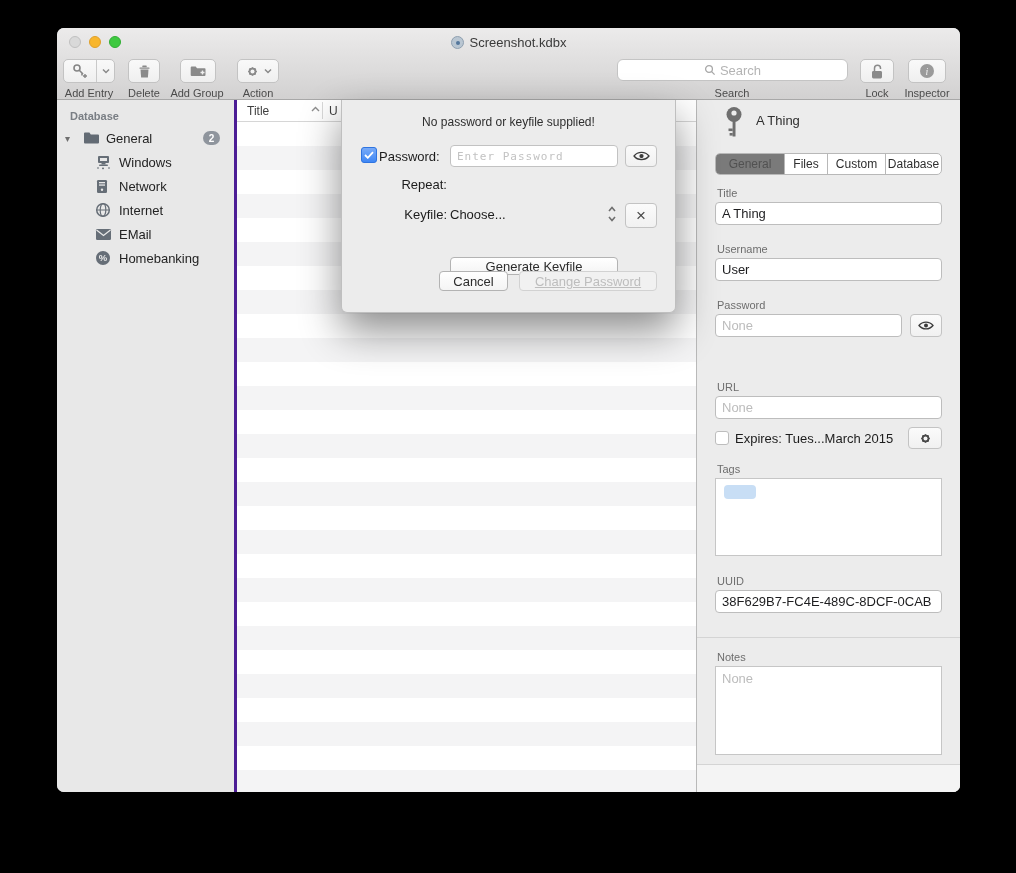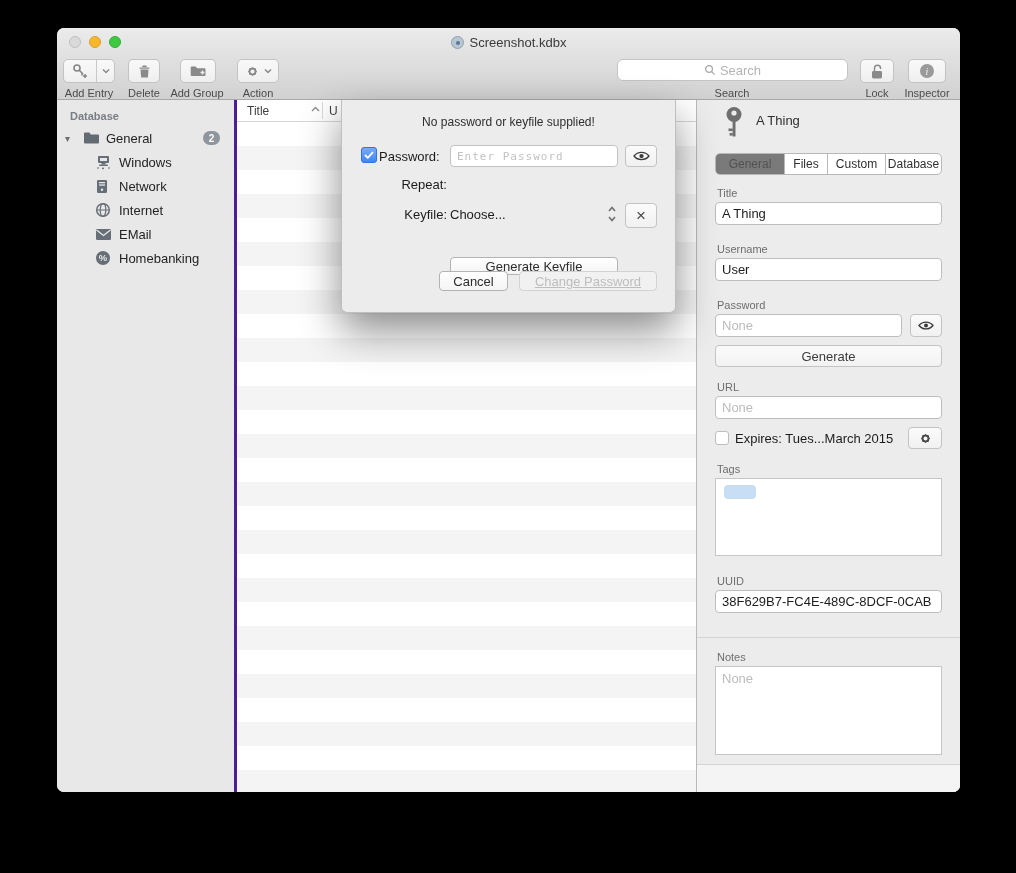--- a/index.html
+++ b/index.html
@@ -307,21 +307,20 @@
     <input class="insp-input" style="top: 214px; width: 187px;" placeholder="None">
     <div class="mini-btn" style="left:213px; top:214px; width:32px; height:23px;">
       <span class="icon">
         <svg width="16" height="11" viewBox="0 0 16 11">
             <path d="M1 5.5 C4.5 1 11.5 1 15 5.5 C11.5 10 4.5 10 1 5.5 Z" fill="none" stroke="#3c3c3c" stroke-width="1.3"></path>
             <circle cx="8" cy="5.5" r="2" fill="#3c3c3c"></circle>
           </svg>
       </span>
     </div>
 
-    <div class="wide-btn" style="top:245px;">Generate</div>
 
     <div class="insp-label" style="left:20px; top:281px;">URL</div>
     <input class="insp-input" style="top: 296px;" placeholder="None">
 
     <div class="checkbox" style="position:absolute; left:18px; top:331px;"></div>
     <div style="position:absolute; left:38px; top:331px; font-size:13px; color:#1c1c1c;">Expires: Tues...March 2015</div>
     <div class="mini-btn" style="left:211px; top:327px; width:34px; height:22px;">
       <span class="icon">
         <svg width="15" height="15" viewBox="0 0 15 15">
             <rect x="4" y="4" width="7" height="7" rx="1.2" fill="#4a4a4a"></rect>

